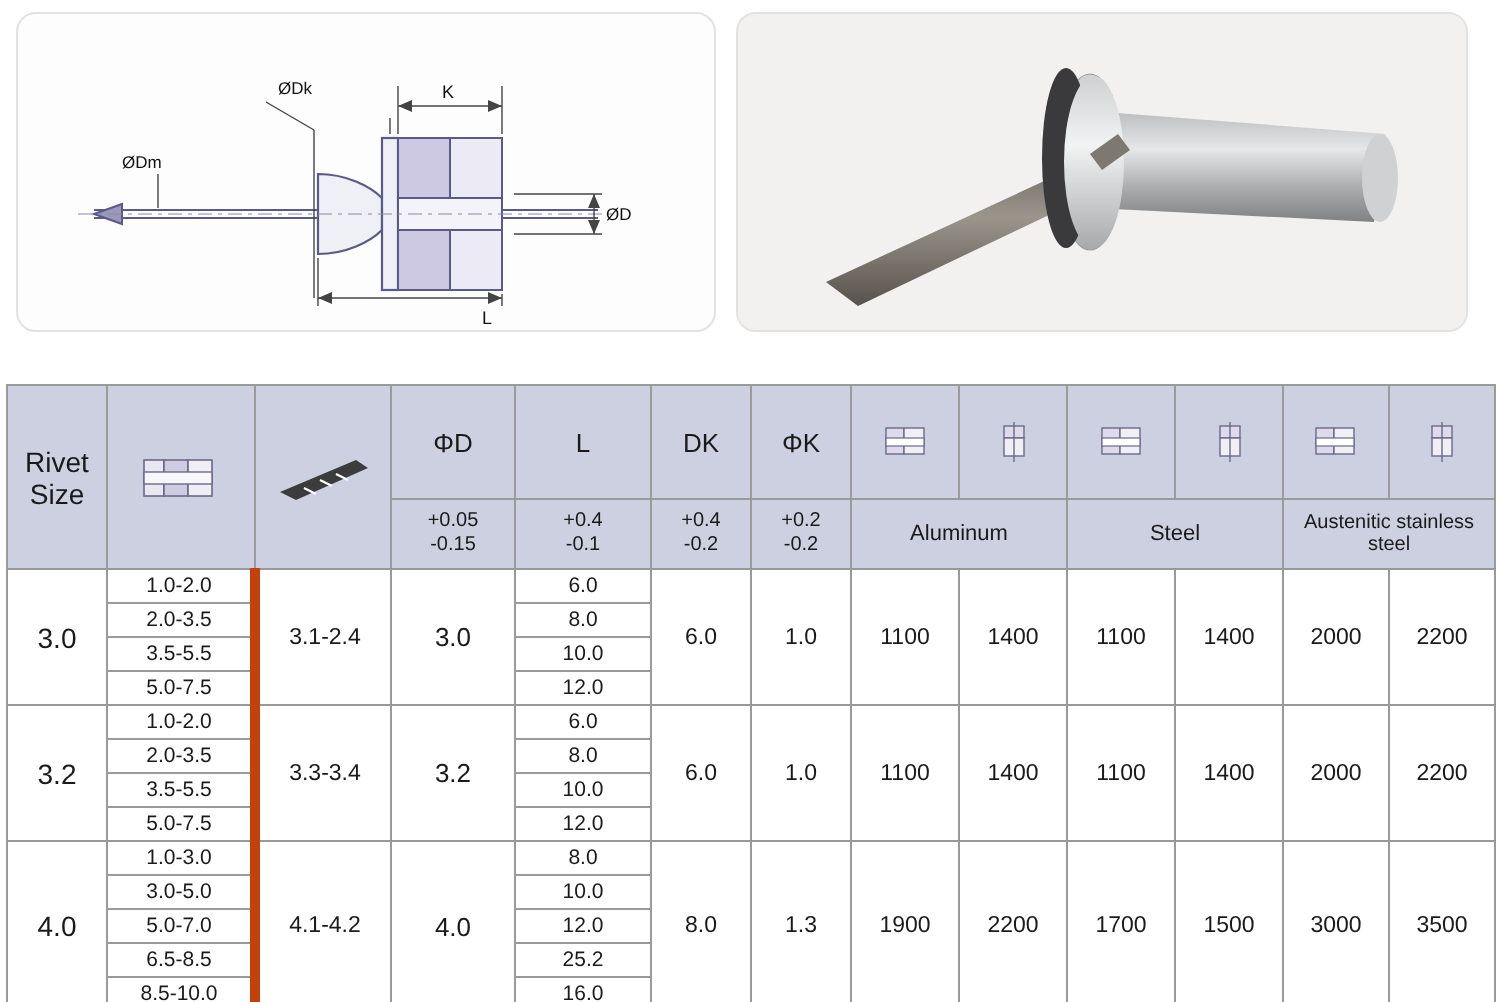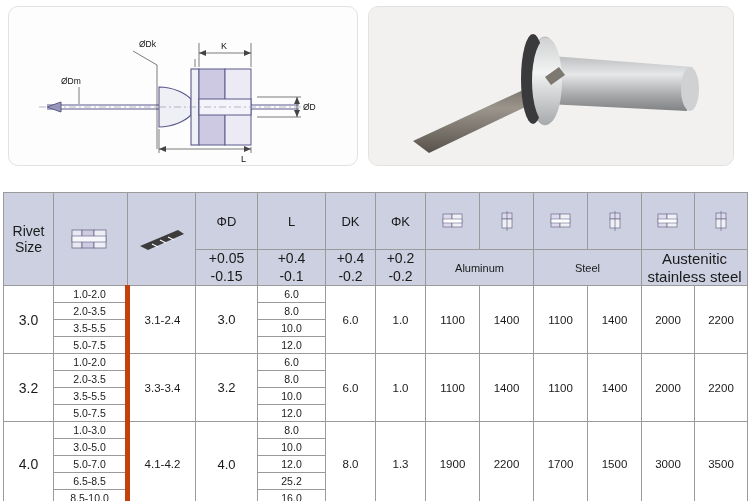--- a/index.html
+++ b/index.html
@@ -39,23 +39,23 @@
     font-size:11px;
   }
   td,th{
     border:1px solid #9a9a9a;
     text-align:center;vertical-align:middle;
     padding:0;
     background:#ffffff;
   }
   thead td, thead th{background:#ccd0e0;font-weight:normal;}
   .hdr-main{height:56px;font-size:14px;}
-  .hdr-tol{height:34px;font-size:14px;line-height:1.25;}
+  .hdr-tol{height:34px;font-size:10px;line-height:1.25;}
   .hdr-mat{height:26px;font-size:11px;}
-  .mat-small{font-size:15px;line-height:1.15;margin-left:45px;}
+  .mat-small{font-size:10px;line-height:1.15;margin-left:45px;}
   .rivet-size{font-size:14px;}
   .grip-cell{height:16px;font-size:10.5px;border-left:1px solid #9a9a9a;border-right:5px solid #c2410c;}
   .len-cell{height:16px;font-size:10.5px;}
   .big{font-size:13px;}
   .num{font-size:11.5px;}
 
   
   .icon-cell{height:34px;}
   .icon-pair{display:flex;justify-content:center;align-items:center;gap:6px;}
   .icon-pair svg{display:block;}

